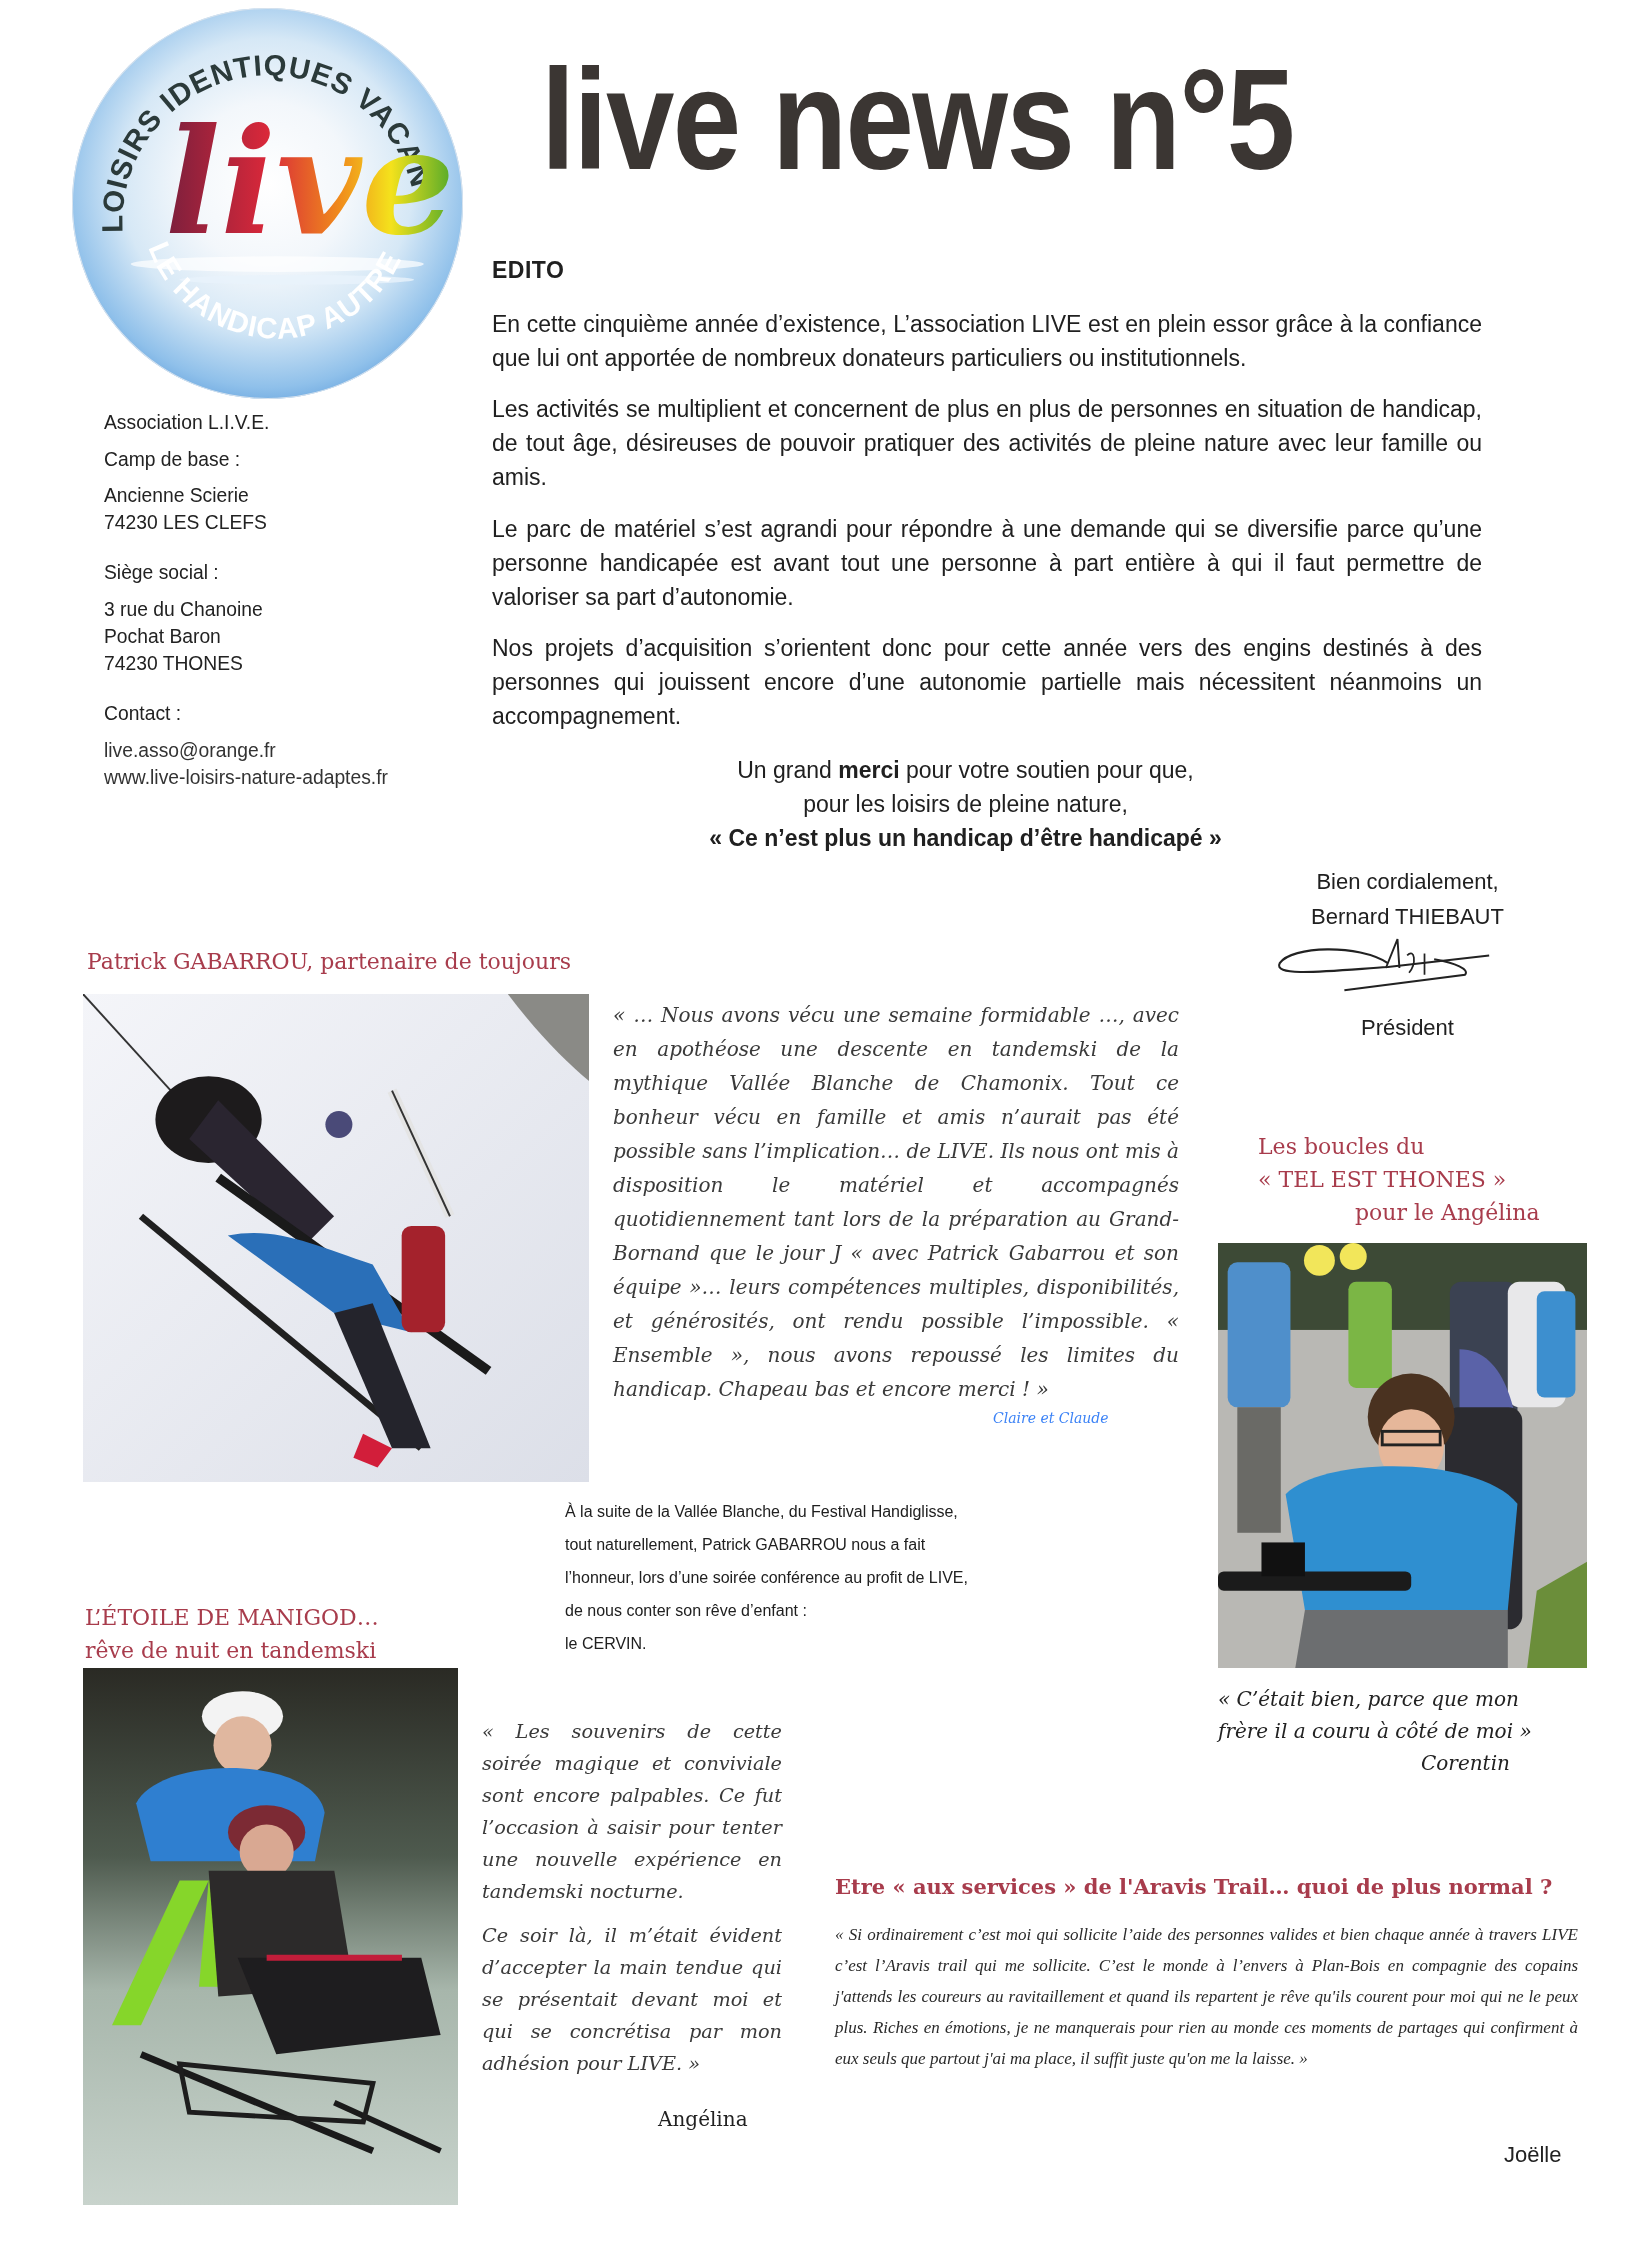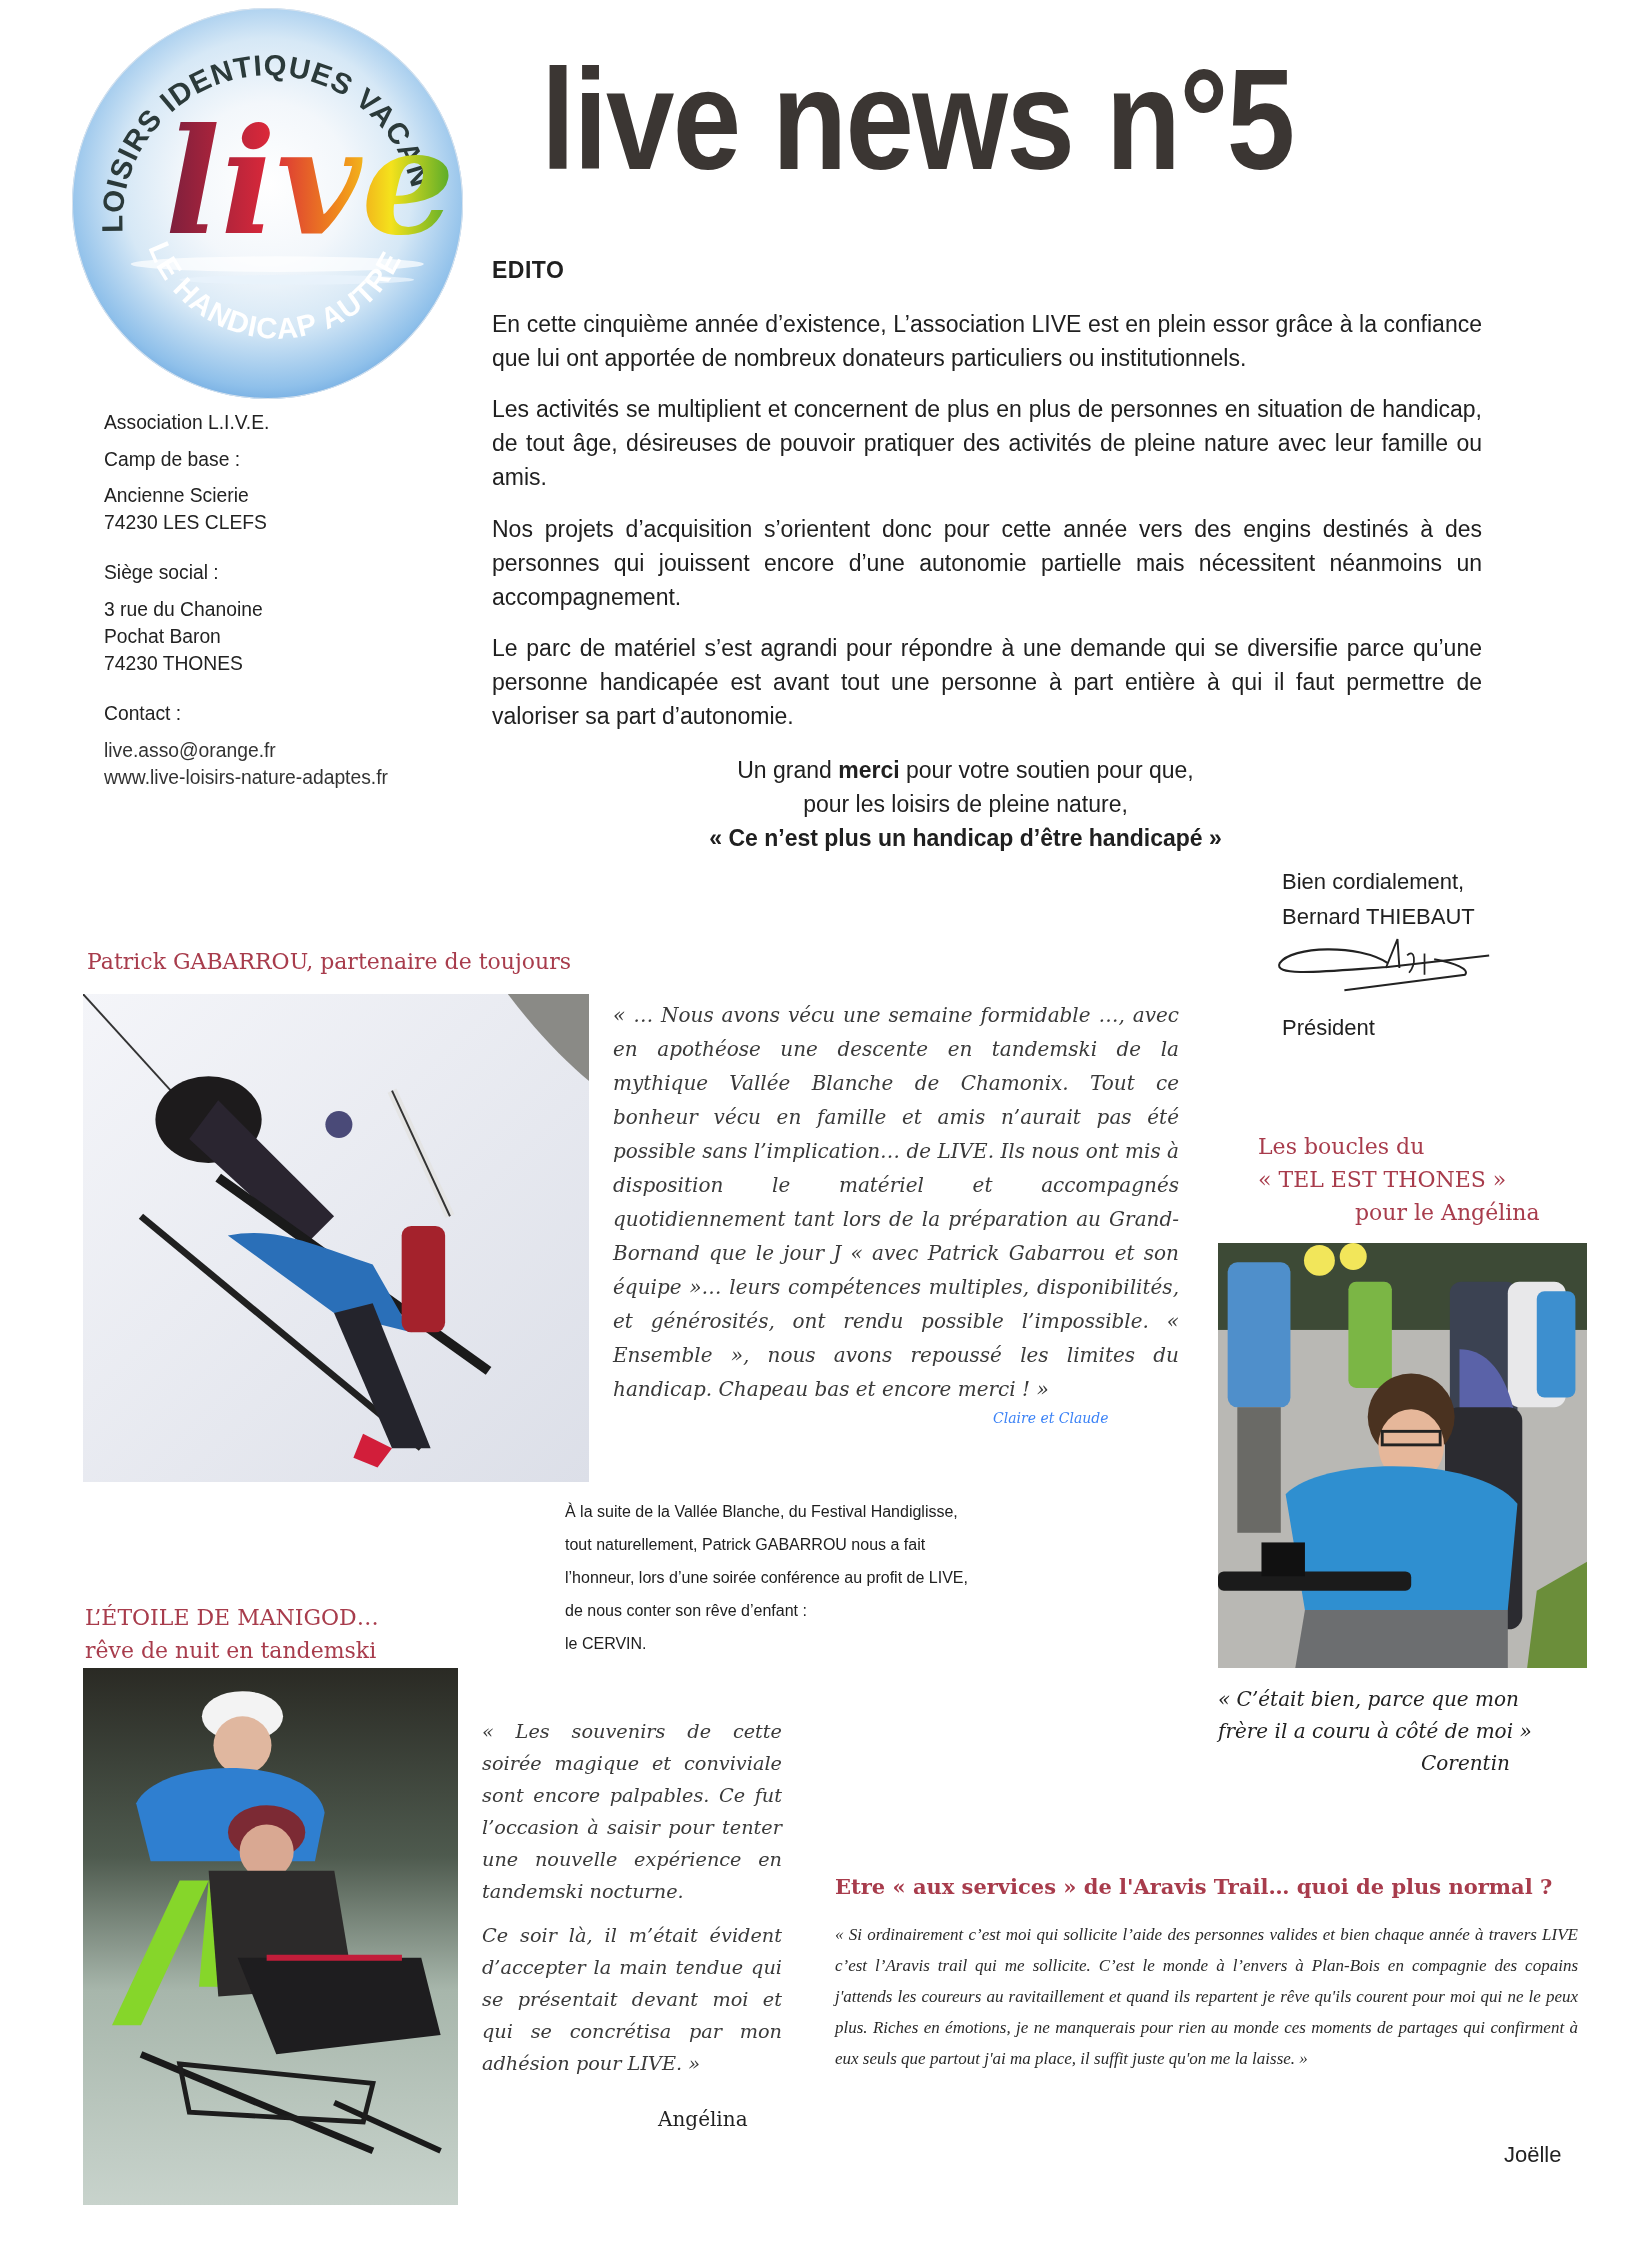--- a/index.html
+++ b/index.html
@@ -38,21 +38,21 @@
   
   .edito { left: 492px; top: 257px; width: 990px; font-family: "Liberation Sans", sans-serif; color: #202020; }
   .edito h2 { margin: 0 0 23px 0; font-size: 23px; font-weight: bold; letter-spacing: 0.5px; }
   .edito p { margin: 0 0 17.4px 0; font-size: 23px; line-height: 34px; text-align: justify; }
 
   .merci { left: 618px; top: 753px; width: 695px; text-align: center; font-size: 23px; line-height: 34px; color: #202020; }
   .merci p { margin: 0; }
   .merci b { font-weight: bold; }
 
   .signature { left: 1282px; top: 864px; width: 251px; font-size: 22px; line-height: 35px; color: #202020; }
-  .signature p { margin: 0; }
+  .signature p { margin: 0; text-align: center; }
   .sig-draw { width: 222px; height: 68px; display: block; margin: 0 0 7.7px -9.7px; }
 
   
   .sect {
     font-family: "DejaVu Serif", serif; font-weight: normal; color: #a83c4c;
     font-size: 22px; line-height: 33px; margin: 0;
   }
 
   .photo { overflow: hidden; }
   .photo svg { width: 100%; height: 100%; display: block; }
@@ -113,22 +113,22 @@
   <p>74230 THONES</p>
   <p class="gap-l">Contact :</p>
   <p class="gap-s lnk">live.asso@orange.fr</p>
   <p class="lnk">www.live-loisirs-nature-adaptes.fr</p>
 </div>
 
 <div class="abs edito">
   <h2>EDITO</h2>
   <p>En cette cinquième année d’existence, L’association LIVE est en plein essor grâce à la confiance que lui ont apportée de nombreux donateurs particuliers ou institutionnels.</p>
   <p>Les activités se multiplient et concernent de plus en plus de personnes en situation de handicap, de tout âge, désireuses de pouvoir pratiquer des activités de pleine nature avec leur famille ou amis.</p>
+  <p>Le parc de matériel s’est agrandi pour répondre à une demande qui se diversifie parce qu’une personne handicapée est avant tout une personne à part entière à qui il faut permettre de valoriser sa part d’autonomie.</p>
   <p>Nos projets d’acquisition s’orientent donc pour cette année vers des engins destinés à des personnes qui jouissent encore d’une autonomie partielle mais nécessitent néanmoins un accompagnement.</p>
-  <p>Le parc de matériel s’est agrandi pour répondre à une demande qui se diversifie parce qu’une personne handicapée est avant tout une personne à part entière à qui il faut permettre de valoriser sa part d’autonomie.</p>
 </div>
 
 <div class="abs merci">
   <p><span>Un grand </span><b>merci</b><span> pour votre soutien pour que,</span></p>
   <p>pour les loisirs de pleine nature,</p>
   <p><b>« Ce n’est plus un handicap d’être handicapé »</b></p>
 </div>
 
 <div class="abs signature">
   <p>Bien cordialement,</p>

